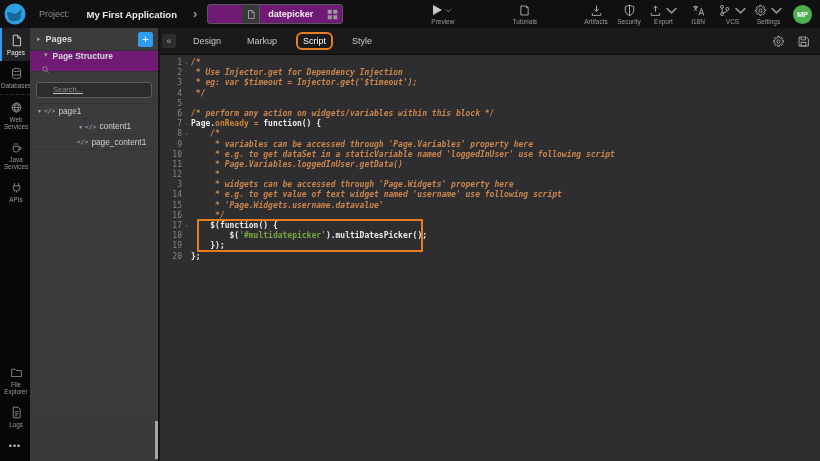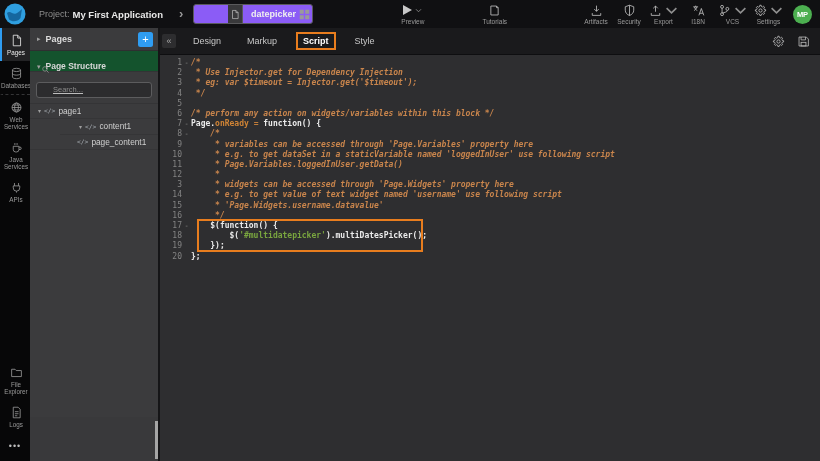--- a/index.html
+++ b/index.html
@@ -3,26 +3,26 @@
 <meta charset="utf-8">
 <style>
   * { box-sizing: border-box; margin:0; padding:0; }
   html,body { width:820px; height:461px; overflow:hidden; background:#0e0e10;
     font-family:"Liberation Sans", sans-serif; -webkit-font-smoothing:antialiased; }
   svg { display:block; }
 
   
   .topbar { height:28px; background:#101012; display:flex; align-items:center; position:relative; }
   .logo { width:24px; height:24px; margin:0 6px 0 3px; }
-  .proj { display:flex; align-items:center; gap:3px; margin-left:6px; }
+  .proj { display:flex; align-items:center; gap:17px; margin-left:6px; }
   .proj-label { font-size:9px; color:#8d8d8d; }
   .proj-name { font-size:9.5px; color:#e8e8e8; font-weight:bold; }
   .crumb { color:#9a9a9a; font-size:13px; margin:0 10px 2px 16px; font-weight:bold; }
   .pill { display:flex; align-items:center; height:20px; border:1px solid #5a5a5c; border-radius:3px;
-          background:#8b5cf6; overflow:hidden; width:120px;padding-left:34px; }
+          background:#701a75; overflow:hidden; width:136px;padding-left:34px; }
   .pill-ic { width:18px; height:100%; background:#39393b; display:flex; align-items:center; justify-content:center;
              color:#cfcfcf; border-right:1px solid #5a5a5c; }
   .pill-txt { flex:1; font-size:9px; font-weight:bold; color:#f0f0f0; padding-left:8px; }
   .pill-grid { width:20px; display:flex; align-items:center; justify-content:center; color:#9a9a9a; }
   .tb-group { display:flex; flex-direction:column; align-items:center; gap:1px; color:#c4c4c4; cursor:default; }
   .tb-irow { display:flex; align-items:center; gap:2px; height:13px; }
   .tb-label { font-size:6.5px; color:#9b9b9b; white-space:nowrap; }
   .tb-right { margin-left:auto; display:flex; align-items:center; gap:7px; padding-right:6px; }
   .tb-item { display:flex; flex-direction:column; align-items:center; gap:1px; color:#c4c4c4; min-width:26px; }
   .caret { color:#8f8f8f; margin-left:1px; }
@@ -45,22 +45,22 @@
   .rail-spacer { flex:1; }
   .rail-more { text-align:center; color:#bdbdbd; font-size:9px; letter-spacing:1px; padding:8px 0 10px; }
 
   
   .panel { width:128px; background:#3b3b3d; display:flex; flex-direction:column; position:relative; }
   .p-head { height:23px; display:flex; align-items:center; padding:0 5px 0 7px; border-bottom:1px solid #2f2f31; }
   .p-arrow { color:#9f9f9f; font-size:7px; margin-right:5px; }
   .p-title { font-size:9px; font-weight:bold; color:#dcdcdc; flex:1; }
   .p-plus { width:15px; height:15px; background:#2f9df2; border-radius:2.5px; color:#fff; font-size:11px;
             display:flex; align-items:center; justify-content:center; line-height:0; padding-bottom:1px; }
-  .s-head { height:21px; display:flex; align-items:flex-end; padding:0 7px; border-bottom:1px solid #333335;
-            background:#14532d; }
+  .s-head { height:21px; display:flex; align-items:flex-start; padding:0 14px; border-bottom:1px solid #333335;
+            background:#701a75; }
   .s-title { font-size:8.5px; font-weight:bold; color:#d8d8d8; }
   .search-wrap { padding:6px 6px 5px; border-bottom:1px solid #343436; }
   .search { width:100%; height:16px; background:#2c2c2e; border:1px solid #5c5c5e; border-radius:3px;
             color:#bdbdbd; font-size:7.5px; padding:0 4px 0 16px; outline:none; font-family:"Liberation Sans",sans-serif;text-decoration:underline; }
   .search::placeholder { color:#8b8b8b; }
   .search-ic { position:absolute; left:11px; margin-top:-13px; color:#8b8b8b; }
   .t-row { height:15.5px; display:flex; align-items:center; border-bottom:1px solid #353537; color:#cfcfcf; }
   .t-arrow { width:9px; font-size:6px; color:#9f9f9f; text-align:center; flex:none; }
   .t-code { font-family:"DejaVu Sans Mono",monospace; font-size:6.3px; color:#a9afb5; margin-right:3px; flex:none; }
   .t-label { font-size:8.3px; white-space:nowrap; }
@@ -69,21 +69,21 @@
                border-bottom:1px solid #2e2e30; }
   .vars-body { height:44px; background:#39393b; }
   .p-scroll { position:absolute; right:0; bottom:2px; width:3px; height:38px; background:#c9c9c9; opacity:.75; }
 
   
   .editor { flex:1; display:flex; flex-direction:column; border-left:2px solid #151517; min-width:0; }
   .tabbar { height:27px; background:#1a1a1c; border-bottom:1px solid #0e0e10; display:flex; align-items:center; }
   .collapse-btn { width:14px; height:14px; background:#2d2d2f; border-radius:2px; color:#a8a8a8; font-size:9px;
                   display:flex; align-items:center; justify-content:center; margin:0 10px 0 2px; }
   .tab { font-size:9px; color:#c8c8c8; padding:2px 5px; margin-right:12px; border:2px solid transparent; }
-  .tab.active { border-color:#e87d1e; border-radius:0; color:#fff; font-weight:bold; }
+  .tab.active { border-color:#e87d1e; border-radius:6px; color:#fff; font-weight:normal; }
   .tb-spacer { flex:1; }
   .gear-btn, .save-btn { color:#bdbdbd; margin-right:12px; }
   .save-btn { margin-right:10px; }
 
   
   .codewrap { flex:1; background:#2e2e30; position:relative; padding-top:3px; overflow:hidden;
               font-family:"DejaVu Sans Mono",monospace; font-size:8px; font-weight:600; }
   .cl { display:flex; height:10.2px; line-height:10.2px; white-space:pre; }
   .ln { width:22px; text-align:right; color:#848484; font-weight:400; flex:none; }
   .fold { width:9px; color:#8a8a8a; font-weight:400; text-align:center; flex:none; font-size:7px; }

